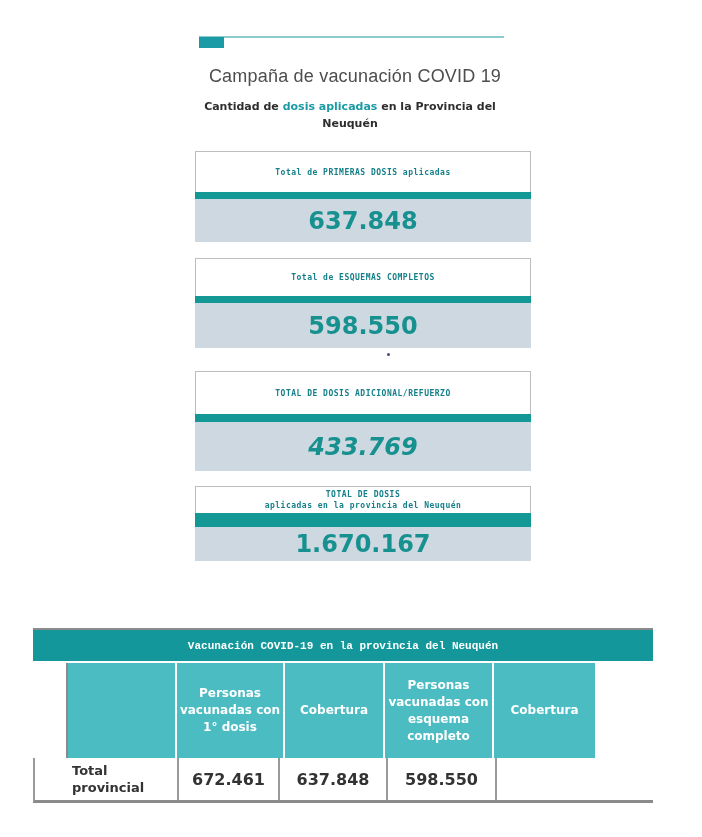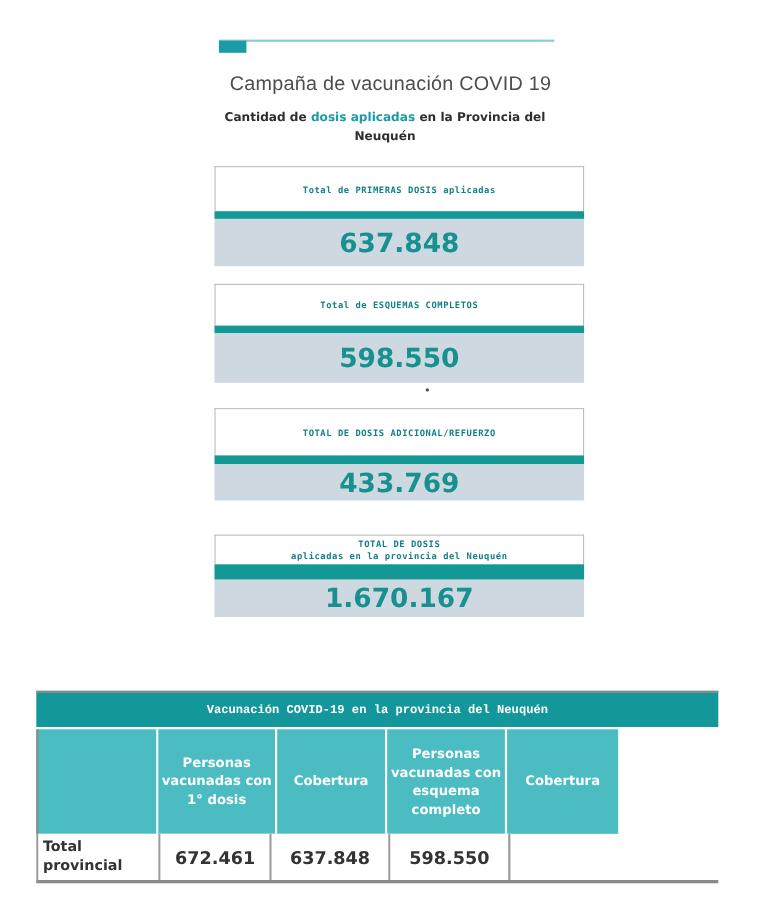--- a/index.html
+++ b/index.html
@@ -19,41 +19,41 @@
   .card { position: absolute; left: 176px; width: 336px; padding-left: 19px; }
   .card .top { background: #ffffff; border: 1px solid #bdbdbd; border-bottom: none; box-sizing: border-box;
                display: flex; align-items: center; justify-content: center; text-align: center;
                font-family: "DejaVu Sans Mono", monospace; font-weight: bold; color: #137f88; font-size: 8px; letter-spacing: 0.5px; line-height: 11px; }
   .card .band { background: #149895; }
   .card .bottom { background: #cdd8e1; display: flex; align-items: center; justify-content: center;
                   font-family: "DejaVu Sans", sans-serif; font-weight: bold; color: #17918f; font-size: 24px; }
 
   .c1 { top: 151px; } .c1 .top { height: 41px; } .c1 .band { height: 7px; } .c1 .bottom { height: 43px; }
   .c2 { top: 258px; } .c2 .top { height: 38px; } .c2 .band { height: 7px; } .c2 .bottom { height: 45px; }
-  .c3 { top: 371px; } .c3 .top { height: 43px; } .c3 .band { height: 8px; } .c3 .bottom { height: 33px; }
+  .c3 { top: 371px; } .c3 .top { height: 43px; } .c3 .band { height: 8px; } .c3 .bottom { height: 49px; font-style: italic; }
   .c4 { top: 486px; } .c4 .top { height: 27px; } .c4 .band { height: 14px; } .c4 .bottom { height: 34px; }
 
   .dot { position: absolute; left: 387px; top: 353px; width: 3px; height: 3px; border-radius: 50%; background: #4a4a7a; }
 
   
   .tbl { position: absolute; left: 33px; top: 628px; width: 620px; }
   .tbl-title { height: 33px; background: #14979a; color: #ffffff; text-align: center;
                font-family: Liberation Mono, monospace; font-weight: bold; font-size: 11px; line-height: 33px;
                border-top: 2px solid #8a8a8a; box-sizing: border-box; }
   .row { display: flex; }
   .hdr { height: 95px; border-top: 2px solid #ffffff; }
   .hdr .cell { background: #4cbcc3; color: #ffffff; font-weight: bold; font-size: 12px; line-height: 17px;
                display: flex; align-items: center; justify-content: center; text-align: center;
                border-right: 2px solid #ffffff; box-sizing: border-box; }
   .hdr .cell:last-child { border-right: none; }
   .dat { height: 45px; border-bottom: 3px solid #8a8a8a; border-left: 2px solid #9a9a9a; box-sizing: border-box; }
   .dat .cell { background: #ffffff; color: #333333; font-weight: bold; font-size: 16px;
                display: flex; align-items: center; justify-content: center; border-right: 2px solid #9a9a9a; box-sizing: border-box; }
   .dat .cell.lbl { font-size: 13px; justify-content: flex-start; padding-left: 4px; line-height: 17px; }
-  .w0 { width: 111px; } .w1 { width: 101px; } .w2 { width: 108px; } .w3 { width: 100px; } .w4 { width: 109px; } .w5 { width: 101px; }
+  .w0 { width: 111px; margin-left: 33px; } .w1 { width: 101px; } .w2 { width: 108px; } .w3 { width: 100px; } .w4 { width: 109px; } .w5 { width: 101px; }
   .hdr .w0 { border-left: 2px solid #8a8a8a; }
 </style>
 </head>
 <body>
 
 <div class="deco-line"></div>
 <div class="deco-block"></div>
 
 <div class="title">Campaña de vacunación COVID 19</div>
 <div class="subtitle"><span>Cantidad de </span><span class="hl">dosis aplicadas</span><span> en la Provincia del Neuquén</span></div>

